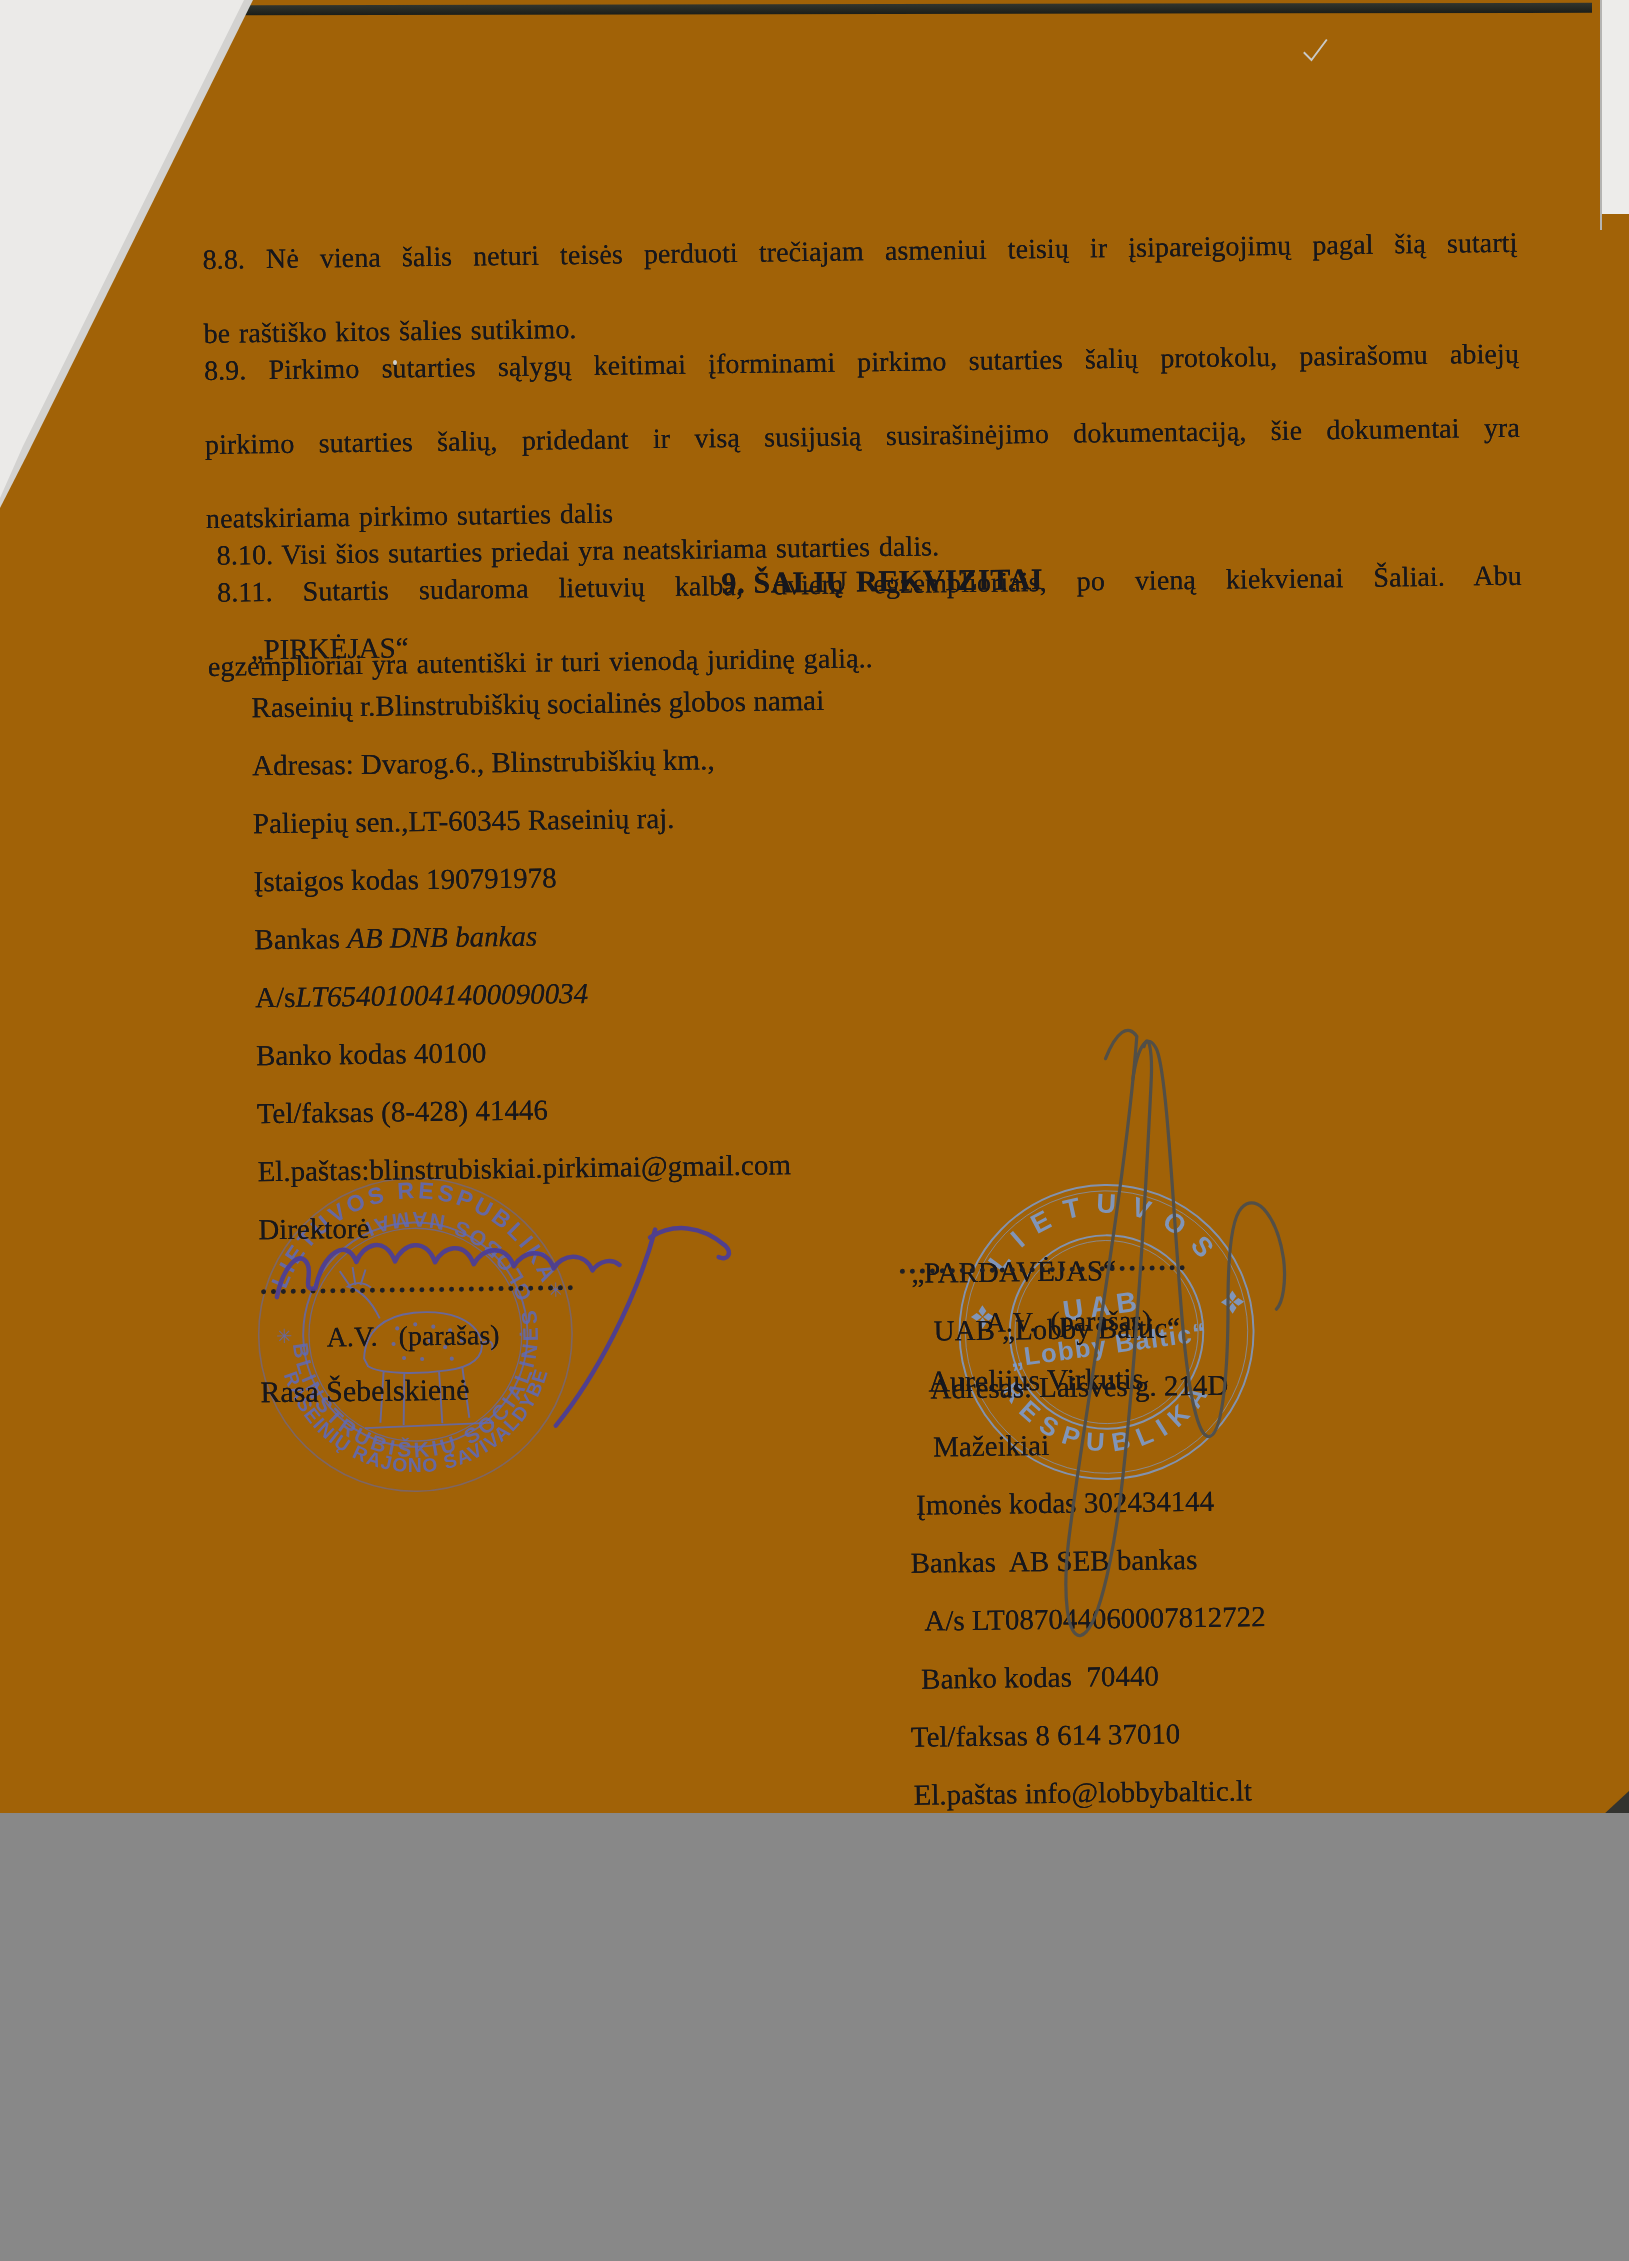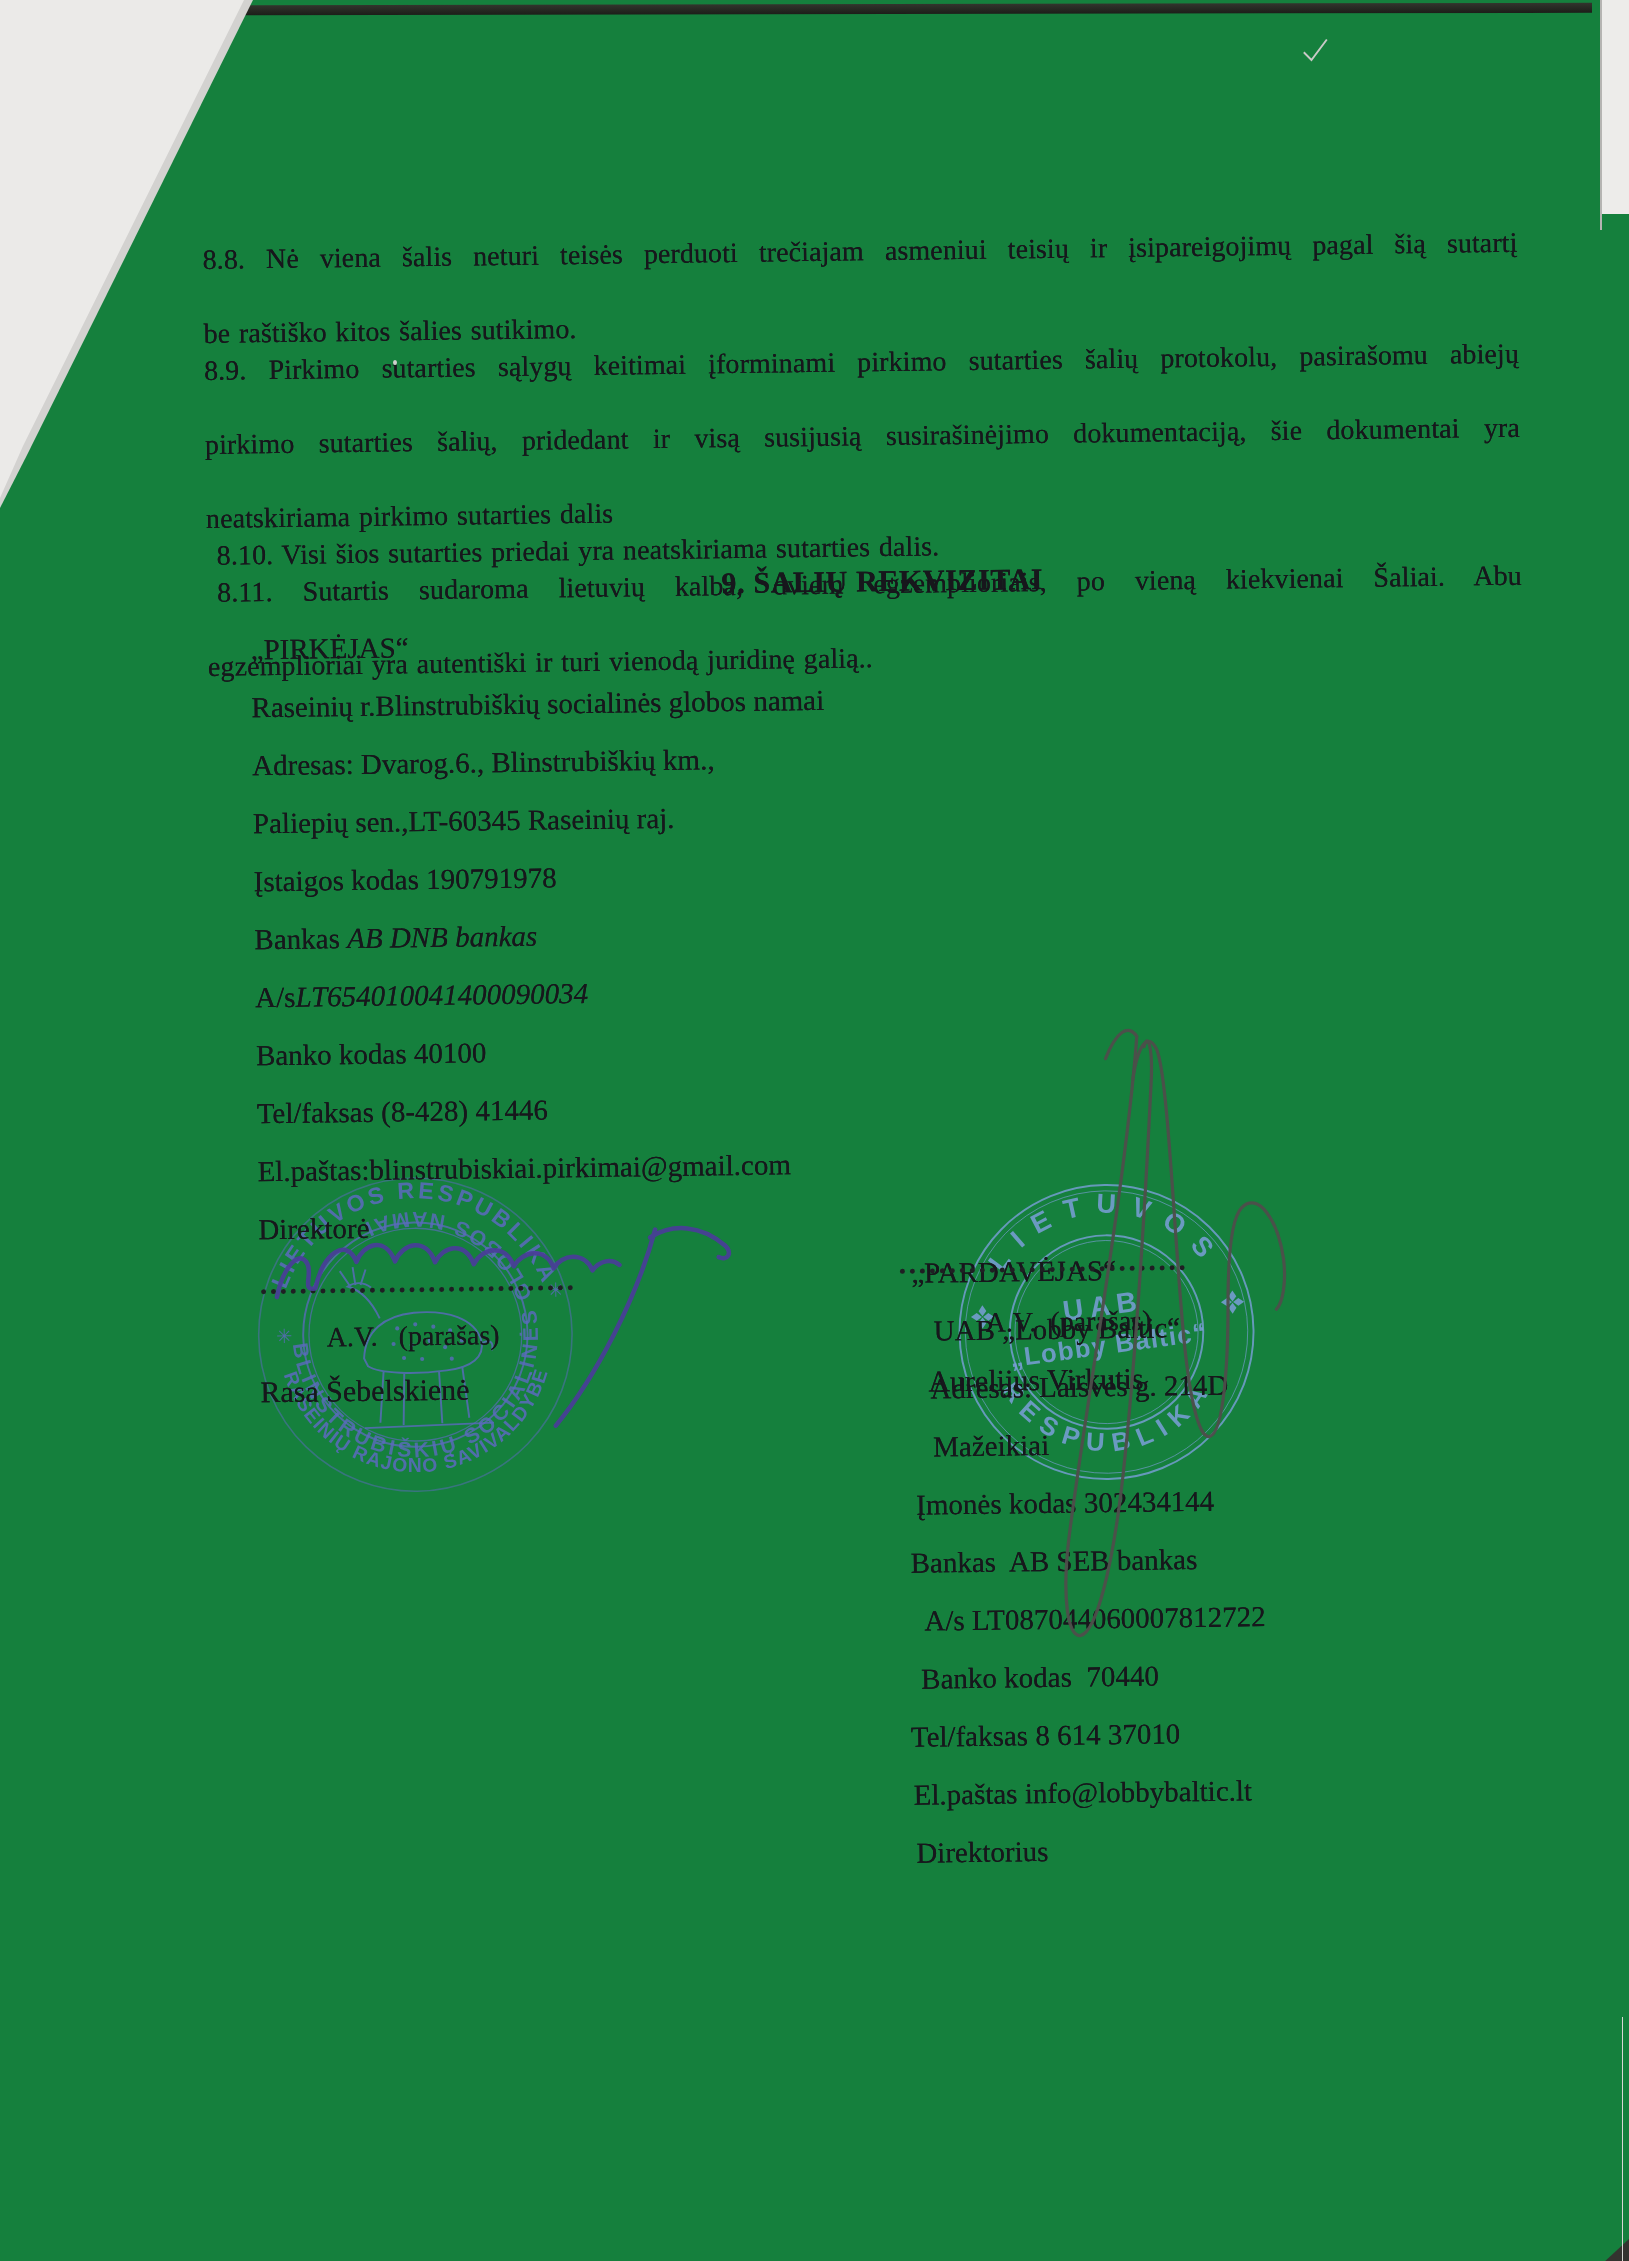--- a/index.html
+++ b/index.html
@@ -1,16 +1,16 @@
 <!DOCTYPE html>
 <html style="font-size:10.3px"><head>
 <meta charset="utf-8">
 <style>
   html,body{margin:0;padding:0;background:#888;}
-  #page{position:relative;width:1630px;height:2261px;background:#15803d;overflow:hidden;
+  #page{position:relative;width:1630px;height:1813px;background:#a16207;overflow:hidden;
         font-family:"Liberation Serif","DejaVu Serif",serif;color:#17171c;}
   .content{position:absolute;inset:0;transform:rotate(-0.75deg);transform-origin:815px 1128px;}
   
   .para{position:absolute;left:214px;top:233px;width:1315px;font-size:28px;line-height:37px;
         letter-spacing:0.1px;word-spacing:1.6px;text-shadow:0 0 0.4px #17171c;}
   .pline{display:block;}
   .just{text-align:justify;}
   .just::after{content:"";display:inline-block;width:100%;}
   .ind{padding-left:10.3px;}
   .heading{position:absolute;left:232px;top:565px;width:1315px;text-align:center;

